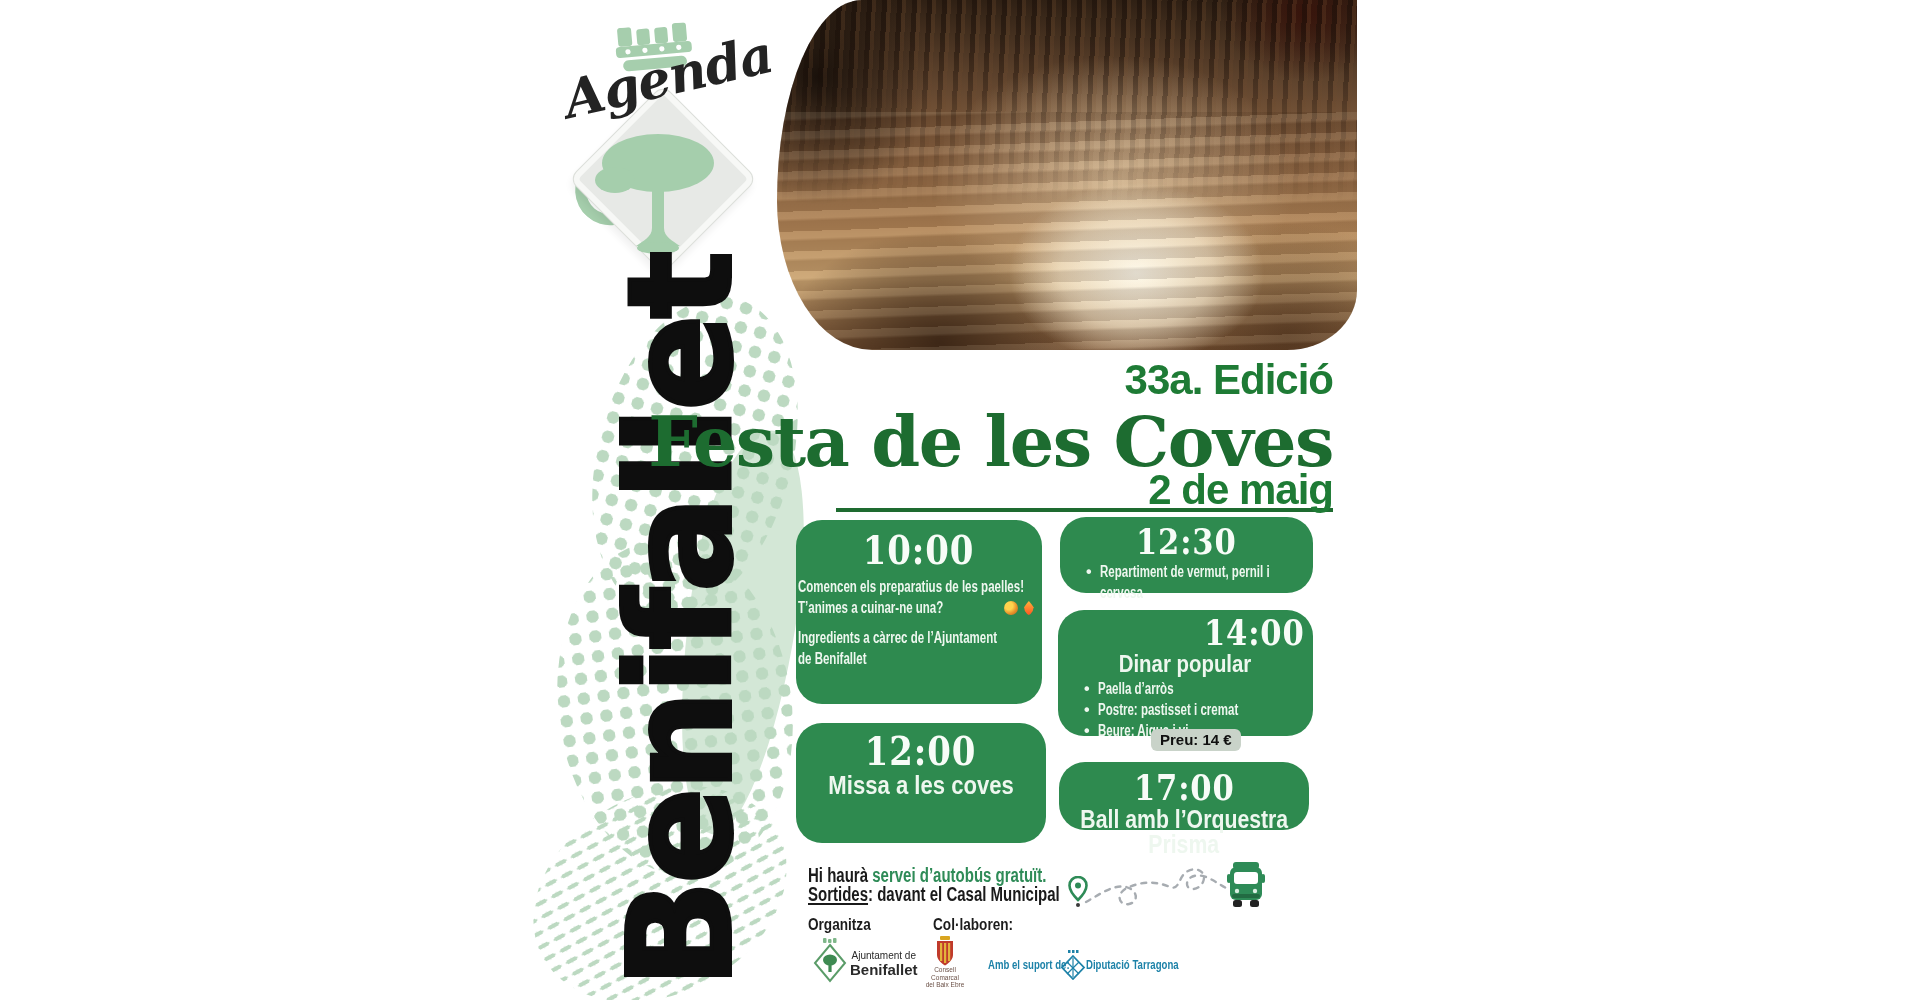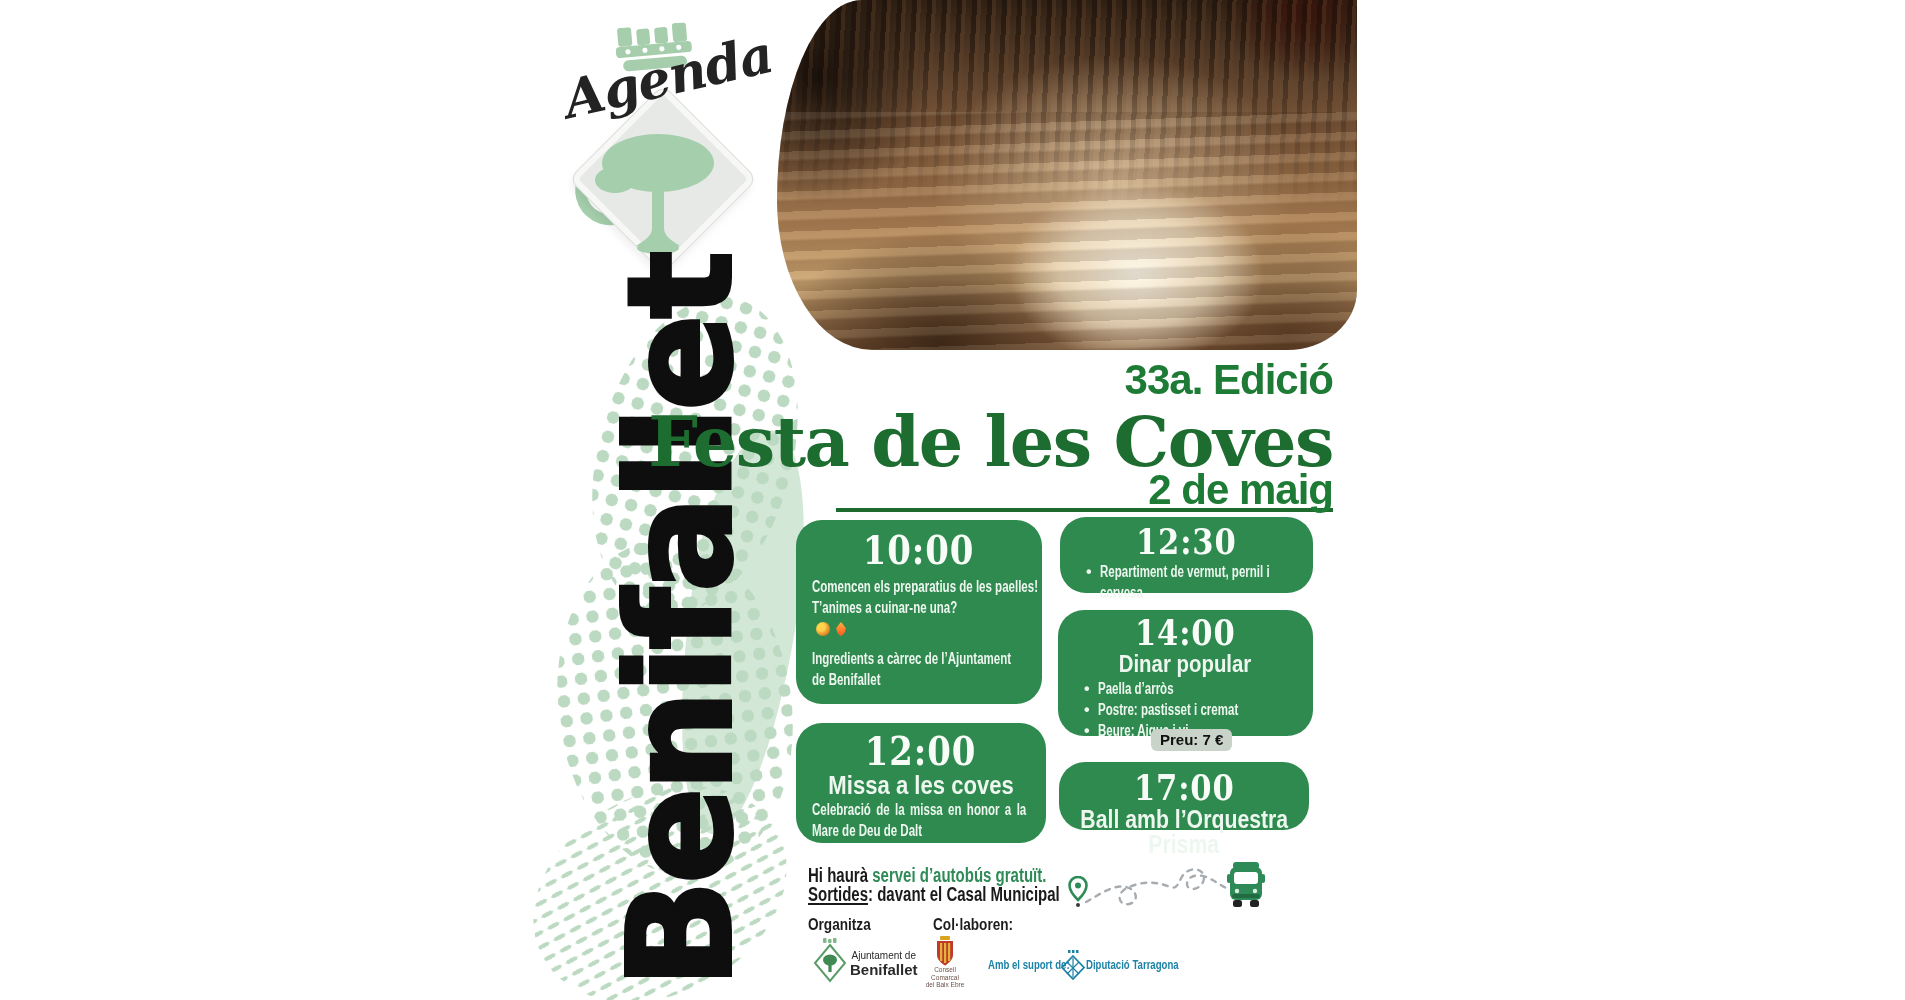--- a/index.html
+++ b/index.html
@@ -59,21 +59,21 @@
   .dateLine{position:absolute;right:572px;top:466px;font-size:42px;font-weight:bold;
         letter-spacing:-1px;color:#1e7b35;z-index:6;}
   .underline{position:absolute;right:572px;top:508px;width:497px;height:4px;background:#1e6b30;z-index:5;}
 
   
   .card{position:absolute;background:#2e8a4f;border-radius:26px;color:#eef7ef;text-align:center;z-index:5;}
   .time{font-family:"DejaVu Serif",serif;font-weight:bold;font-size:40px;line-height:1.05;
         letter-spacing:1px;color:#f7fcf7;display:inline-block;transform:scaleX(.85);}
   .cxl{display:inline-block;white-space:nowrap;transform:scaleX(.72);transform-origin:0 50%;}
   .cxc{display:inline-block;white-space:nowrap;transform:scaleX(.85);transform-origin:50% 50%;}
-  .bodyTxt{font-size:16px;font-weight:bold;line-height:21px;text-align:left;padding:0 16px;}
+  .bodyTxt{font-size:16px;font-weight:bold;line-height:21px;text-align:left;padding:0 2px;}
   .noteTxt{margin-top:9px;}
   .sub{font-size:26px;font-weight:bold;line-height:27px;}
   .bullets{font-size:16px;font-weight:bold;line-height:21px;text-align:left;padding:0 10px 0 26px;}
   .bl{position:relative;padding-left:14px;}
   .bl::before{content:"•";position:absolute;left:0;top:0;}
   .bl2{padding-left:14px;}
   .badge{position:absolute;left:1151px;top:729px;background:#c9d3c9;color:#101010;font-weight:bold;
         font-size:15px;padding:2px 9px 3px;border-radius:6px;z-index:6;white-space:nowrap;}
 
   
@@ -157,44 +157,40 @@
       <div><span class="cxl">Comencen els preparatius de les paelles!</span></div>
       <div><span class="cxl">T’animes a cuinar-ne una?</span><span class="emo emoPan"></span><span class="emo emoFire"></span></div>
       <div class="noteTxt"><span class="cxl">Ingredients a càrrec de l’Ajuntament</span></div>
       <div><span class="cxl">de Benifallet</span></div>
     </div>
   </div>
 
   <div class="card" style="left:796px;top:723px;width:250px;height:120px;">
     <div style="margin-top:7px;"><span class="time">12:00</span></div>
     <div class="sub"><span class="cxc">Missa a les coves</span></div>
-    <div class="bodyTxt" style="padding:0 16px;">
-      <div style="word-spacing:3px;"><span class="cxl">Celebració de la missa en honor a la</span></div>
-      <div><span class="cxl">Mare de Deu de Dalt</span></div>
-    </div>
   </div>
 
   <div class="card" style="left:1060px;top:517px;width:253px;height:76px;">
     <div style="margin-top:6px;"><span class="time" style="font-size:36px;">12:30</span></div>
     <div class="bullets">
       <div class="bl"><span class="cxl">Repartiment de vermut, pernil i</span></div>
       <div class="bl2"><span class="cxl">cervesa</span></div>
     </div>
   </div>
 
   <div class="card" style="left:1058px;top:610px;width:255px;height:126px;">
-    <div style="margin-top:4px;"><span class="time" style="font-size:36px;">14:00</span></div>
+    <div style="margin-top:4px;text-align:right;"><span class="time" style="font-size:36px;">14:00</span></div>
     <div class="sub" style="font-size:24px;line-height:24px;"><span class="cxc">Dinar popular</span></div>
     <div class="bullets" style="margin-top:2px;">
       <div class="bl"><span class="cxl">Paella d’arròs</span></div>
       <div class="bl"><span class="cxl">Postre: pastisset i cremat</span></div>
       <div class="bl"><span class="cxl">Beure: Aigua i vi</span></div>
     </div>
   </div>
-  <div class="badge">Preu: 7 €</div>
+  <div class="badge">Preu: 14 €</div>
 
   <div class="card" style="left:1059px;top:762px;width:250px;height:68px;">
     <div style="margin-top:7px;"><span class="time" style="font-size:36px;">17:00</span></div>
     <div class="sub" style="font-size:25px;line-height:25px;">
       <div><span class="cxc">Ball amb l’Orquestra</span></div>
       <div><span class="cxc">Prisma</span></div>
     </div>
   </div>
 
   <div class="busTxt">

